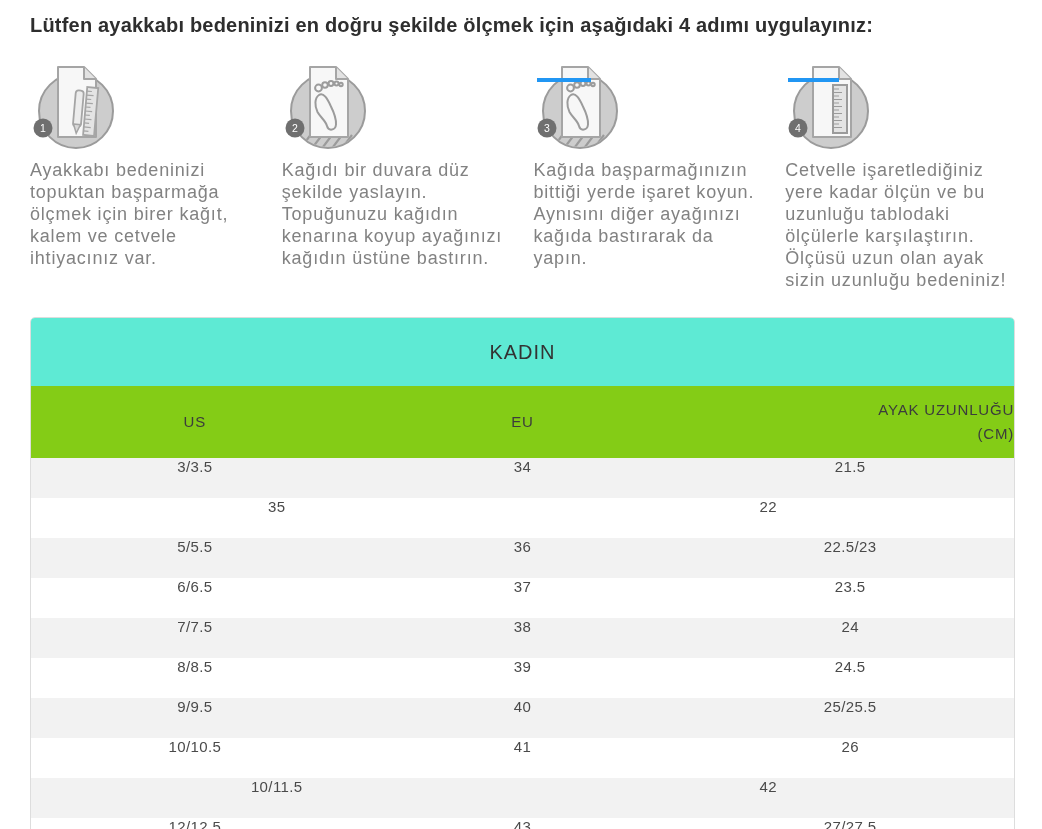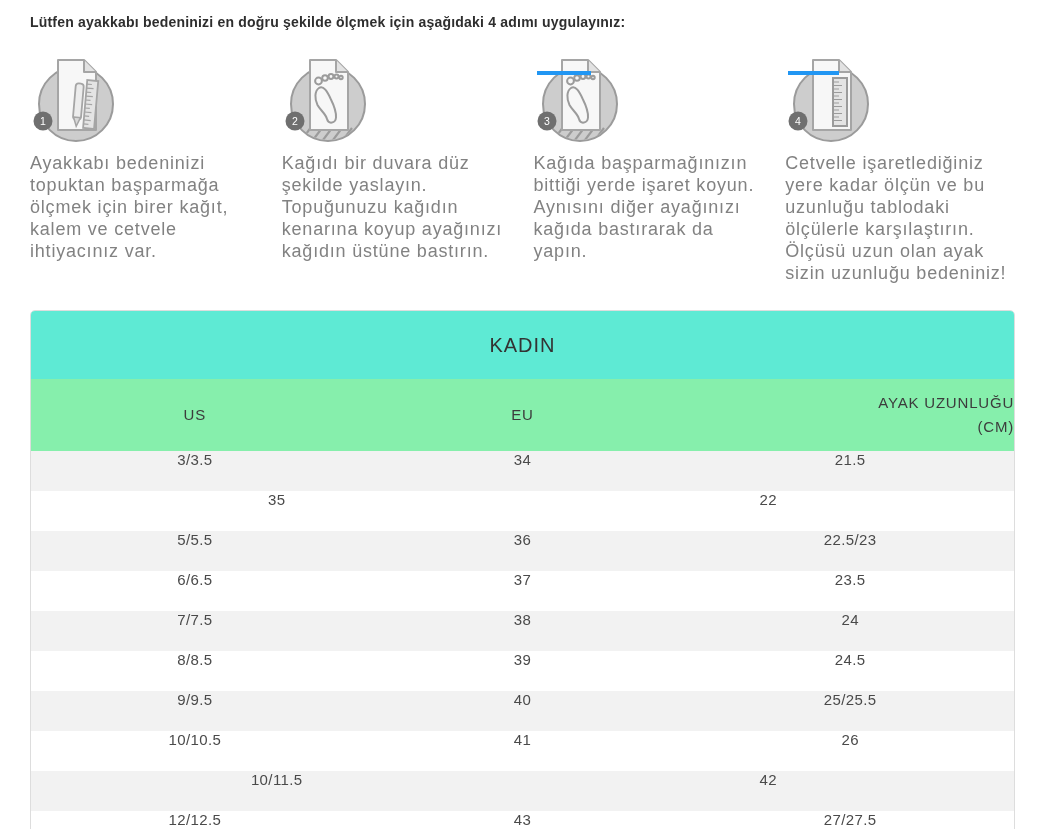--- a/index.html
+++ b/index.html
@@ -5,21 +5,21 @@
   * { box-sizing: border-box; }
   html, body { margin: 0; padding: 0; background: #ffffff; }
   body {
     width: 1042px;
     font-family: "Liberation Sans", sans-serif;
     color: #333;
   }
   .page { padding: 10px 27px 0 30px; }
 
   .page-title {
-    font-size: 14px;
+    font-size: 20px;
     font-weight: bold;
     color: #2e2e2e;
     letter-spacing: 0.2px;
     margin: 4px 0 26px 0;
   }
 
   .steps {
     display: grid;
     grid-template-columns: repeat(4, 1fr);
     column-gap: 22px;
@@ -47,21 +47,21 @@
     align-items: center;
     justify-content: center;
     background: #5eead4;
     font-size: 20px;
     color: #333333;
     letter-spacing: 1px;
   }
   .col-headers {
     display: flex;
     min-height: 72px;
-    background: #86efac;
+    background: #84cc16;
     align-items: center;
   }
   .col-headers .col {
     flex: 1;
     text-align: center;
     font-size: 15px;
     color: #3c3c3c;
     letter-spacing: 0.8px;
     line-height: 24px;
   }

